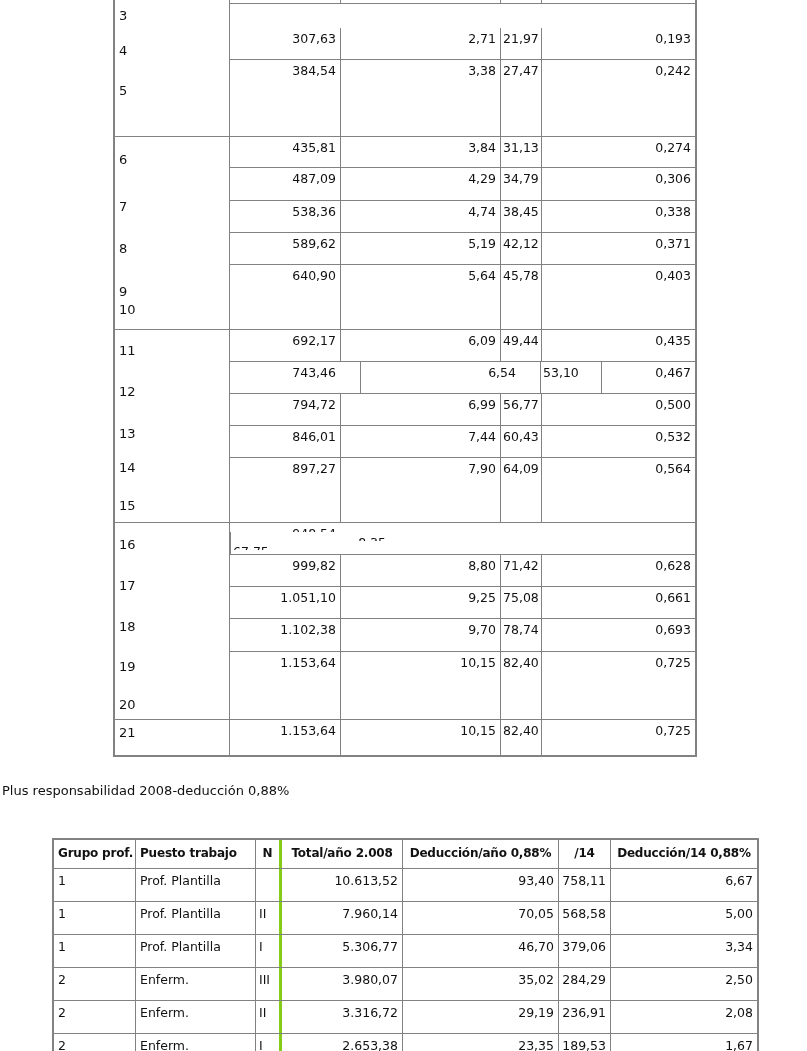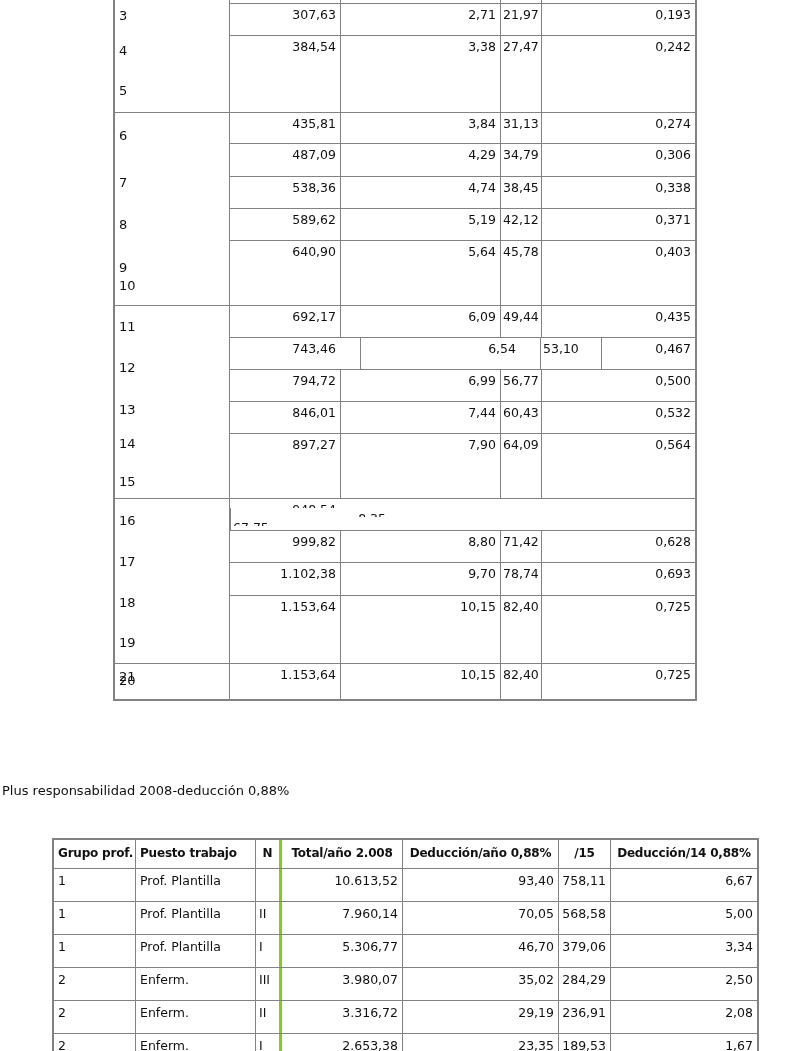--- a/index.html
+++ b/index.html
@@ -87,21 +87,21 @@
         <span style="top: 44px;">4</span>
         <span style="top: 84px;">5</span>
       </div>
       <div class="t1-rows">
         <div class="t1-row rb" style="height: 4px;">
           <div class="t1-cell c0"></div>
           <div class="t1-cell c1"></div>
           <div class="t1-cell c2"></div>
           <div class="t1-cell c3"></div>
         </div>
-        <div class="t1-row rb" style="height: 32px;">
+        <div class="t1-row rb" style="height: 32px; margin-top: 24px;">
           <div class="t1-cell c0">307,63</div>
           <div class="t1-cell c1">2,71</div>
           <div class="t1-cell c2">21,97</div>
           <div class="t1-cell c3">0,193</div>
         </div>
         <div class="t1-row" style="height: 76px;">
           <div class="t1-cell c0">384,54</div>
           <div class="t1-cell c1">3,38</div>
           <div class="t1-cell c2">27,47</div>
           <div class="t1-cell c3">0,242</div>
@@ -203,20 +203,26 @@
           <div class="t1-cell c0">948,54</div>
           <div class="t1-cell c1">8,35</div>
           <div class="t1-cell c2">67,75</div>
           <div class="t1-cell c3">0,596</div>
         </div>
         <div class="t1-row rb" style="height: 32px;">
           <div class="t1-cell c0">999,82</div>
           <div class="t1-cell c1">8,80</div>
           <div class="t1-cell c2">71,42</div>
           <div class="t1-cell c3">0,628</div>
+        </div>
+        <div class="t1-row rb" style="height: 32px;">
+          <div class="t1-cell c0">1.051,10</div>
+          <div class="t1-cell c1">9,25</div>
+          <div class="t1-cell c2">75,08</div>
+          <div class="t1-cell c3">0,661</div>
         </div>
         <div class="t1-row rb" style="height: 33px;">
           <div class="t1-cell c0">1.102,38</div>
           <div class="t1-cell c1">9,70</div>
           <div class="t1-cell c2">78,74</div>
           <div class="t1-cell c3">0,693</div>
         </div>
         <div class="t1-row" style="height: 67px;">
           <div class="t1-cell c0">1.153,64</div>
           <div class="t1-cell c1">10,15</div>
@@ -242,21 +248,21 @@
 
 <div class="plus-title">Plus responsabilidad 2008-deducción 0,88%</div>
 
 <div class="t2">
     <div class="t2-row header">
       <div class="t2-cell c0">Grupo prof.</div>
       <div class="t2-cell c1">Puesto trabajo</div>
       <div class="t2-cell c2 hc">N</div>
       <div class="t2-cell c3 hc">Total/año 2.008</div>
       <div class="t2-cell c4 hc">Deducción/año 0,88%</div>
-      <div class="t2-cell c5 hc">/15</div>
+      <div class="t2-cell c5 hc">/14</div>
       <div class="t2-cell c6 hc">Deducción/14 0,88%</div>
     </div>
     <div class="t2-row">
       <div class="t2-cell c0">1</div>
       <div class="t2-cell c1">Prof. Plantilla</div>
       <div class="t2-cell c2"></div>
       <div class="t2-cell c3 num">10.613,52</div>
       <div class="t2-cell c4 num">93,40</div>
       <div class="t2-cell c5 num">758,11</div>
       <div class="t2-cell c6 num">6,67</div>

